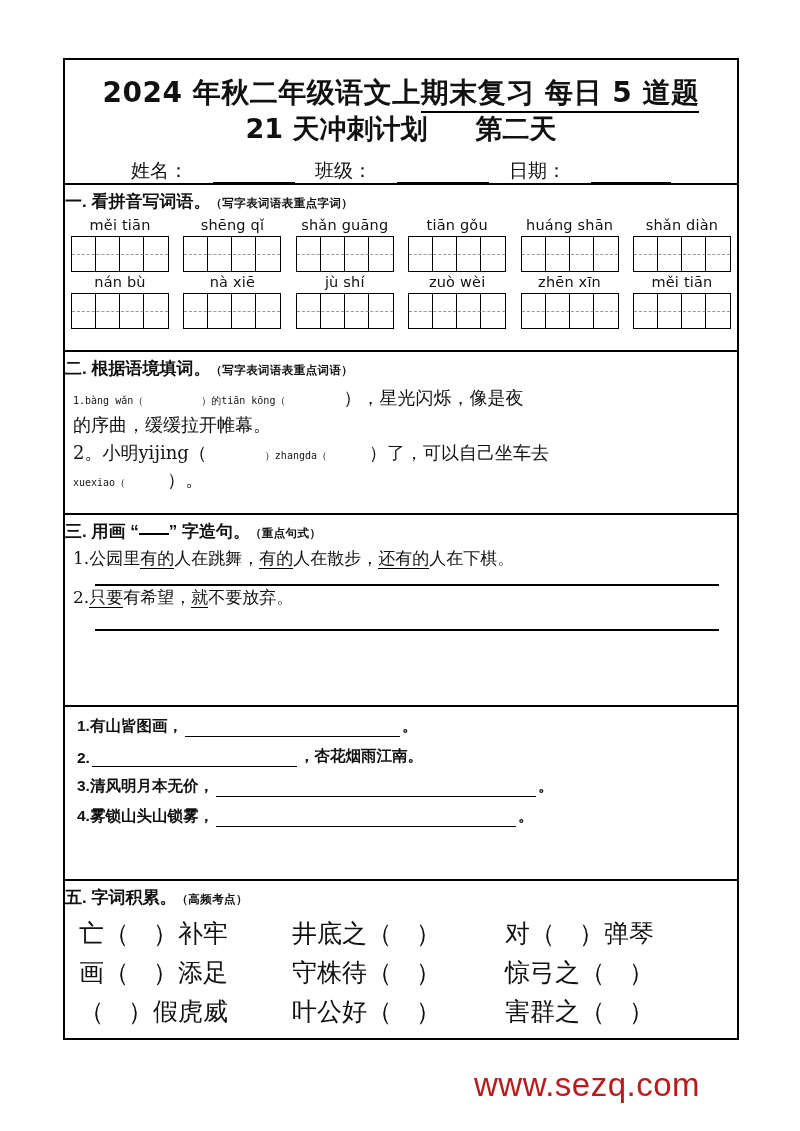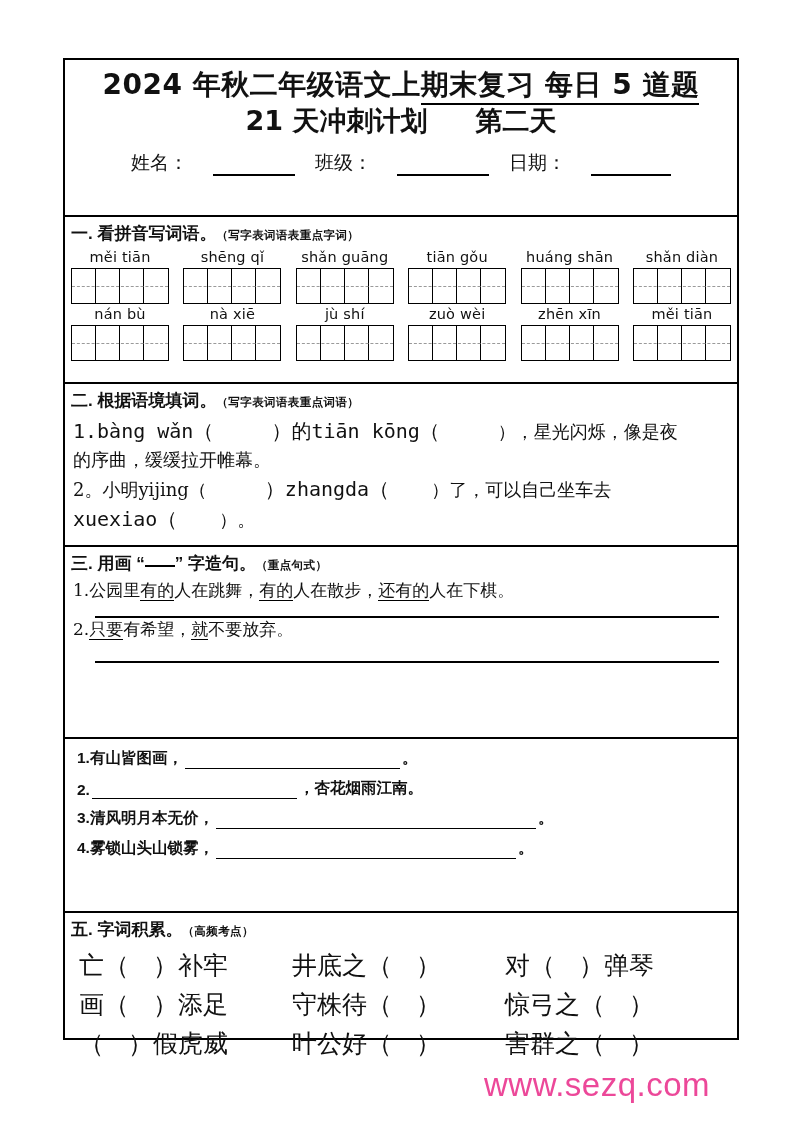--- a/index.html
+++ b/index.html
@@ -23,21 +23,21 @@
   }
 
   .section{
     border-bottom:2.5px solid #000;
     box-sizing:border-box;
     position:relative;
   }
   .section:last-child{border-bottom:none;}
 
   
-  .header{height:157px;padding-top:8px;}
+  .header{height:125px;padding-top:16px;}
   .title-line{
     text-align:center;
     font-family:"DejaVu Sans","Liberation Sans",sans-serif;
     font-weight:700;
     font-size:28px;
     letter-spacing:.5px;
     line-height:1.18;
     white-space:nowrap;
   }
   .title-line .u{
@@ -73,21 +73,21 @@
     margin-left:4px;
   }
   .mb1{width:82px;}
   .mb2{width:92px;}
   .mb3{width:80px;}
 
   
   .sec-head{
     font-size:17px;
     font-weight:700;
-    padding:5px 0 2px 6px;
+    padding:5px 0 2px 0;
     white-space:nowrap;
   }
   .sec-head .note{
     font-size:11.5px;
     font-weight:600;
     letter-spacing:.4px;
   }
   .sec-head .uline{
     border-bottom:2px solid #000;
     display:inline-block;
@@ -135,21 +135,21 @@
 
   
   .s2{height:163px;}
   .q-body{padding:2px 4px 0 8px;}
   .q-line{
     font-size:18px;
     line-height:1.52;
     font-family:"DejaVu Serif","Liberation Serif",serif;
     white-space:nowrap;
   }
-  .mono{font-family:"DejaVu Sans Mono","Liberation Mono",monospace;font-size:20px;}
+  .mono{font-family:"DejaVu Sans Mono","Liberation Mono",monospace;font-size:10px;}
   .paren-gap{display:inline-block;width:58px;}
   .paren-gap-sm{display:inline-block;width:42px;}
 
   
   .s3{height:192px;}
   .s3 .q-line{font-size:17px;line-height:1.35;}
   .ul{border-bottom:1.6px solid #000;}
   .answer-rule{
     border-bottom:2px solid #000;
     height:0;
@@ -187,23 +187,23 @@
     font-family:"DejaVu Serif","Liberation Serif",serif;
     margin-top:6px;
     white-space:nowrap;
   }
   .idiom{width:213px;}
   .idiom .sp{display:inline-block;width:24px;}
 
   
   .watermark{
     position:absolute;
-    left:484px; top:1066px;
+    left:474px; top:1066px;
     font-size:33px;
-    color:#ec4899;
+    color:#b91c1c;
     font-family:"Liberation Sans","DejaVu Sans",sans-serif;
     letter-spacing:.5px;
     white-space:nowrap;
   }
 </style>
 </head>
 <body>
 
 <div class="sheet">
 

